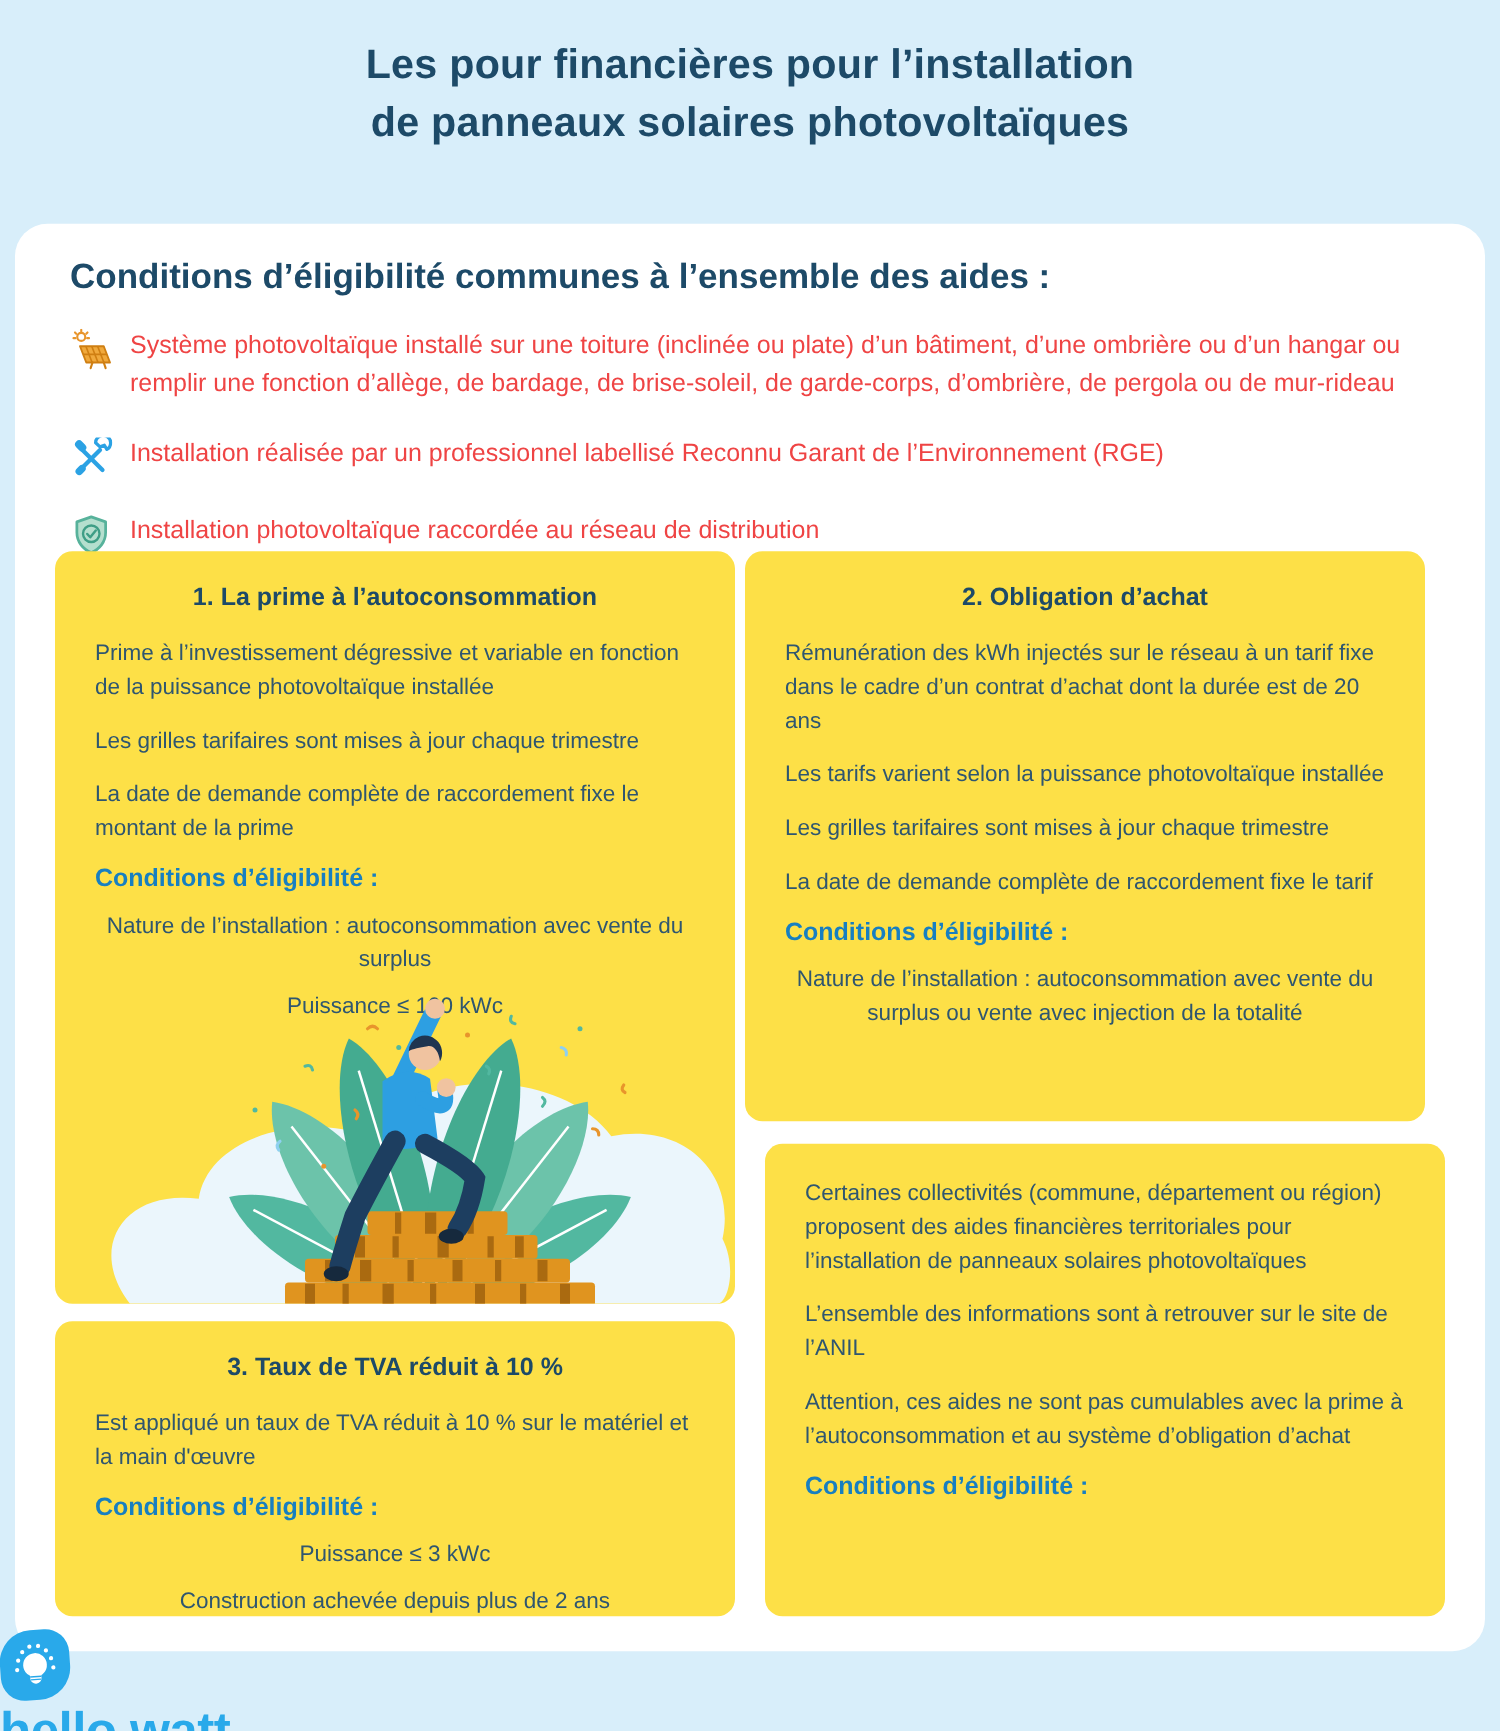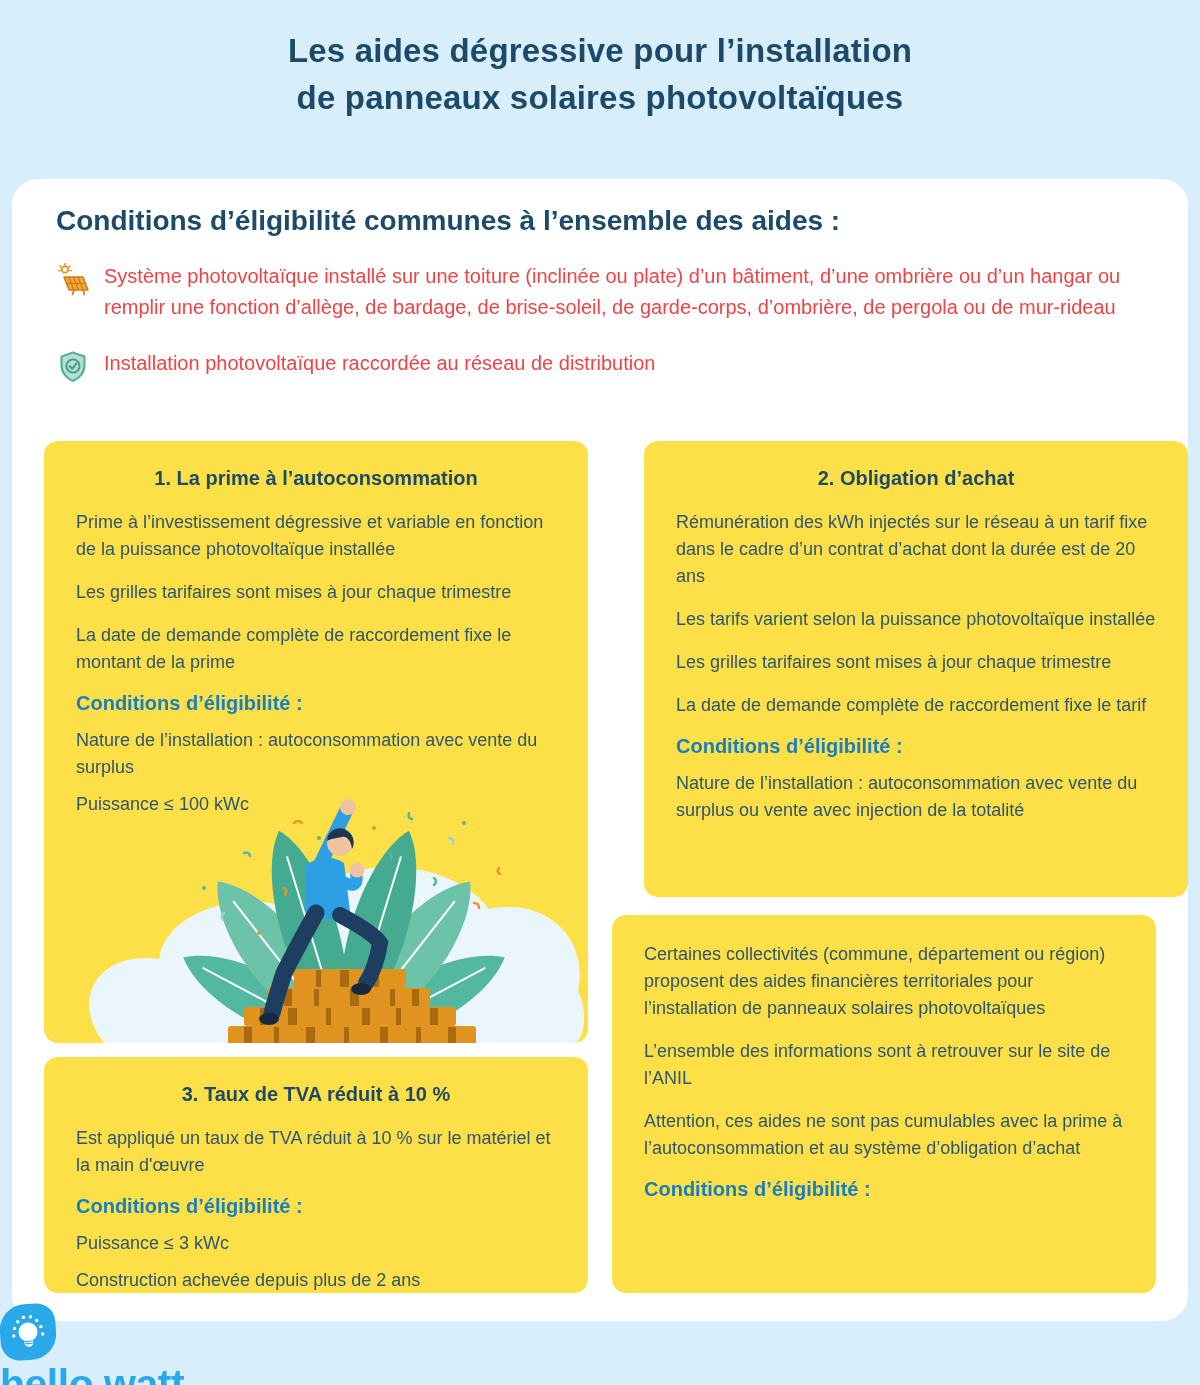--- a/index.html
+++ b/index.html
@@ -68,21 +68,21 @@
 
   
   .tile {
     position: absolute;
     background: #fde047;
     border-radius: 14px;
     padding: 26px 32px;
     overflow: hidden;
   }
   .tile1 { left: 32px;  top: 262px; width: 544px; height: 602px; }
-  .tile2 { left: 632px; top: 262px; width: 544px; height: 456px; }
+  .tile2 { left: 584px; top: 262px; width: 544px; height: 456px; }
   .tile3 { left: 32px;  top: 878px; width: 544px; height: 236px; }
   .tile4 { left: 600px; top: 736px; width: 544px; height: 378px; }
 
   .tile h3 {
     text-align: center;
     font-size: 20px;
     font-weight: 700;
     color: #1d4a68;
     margin-bottom: 19px;
   }
@@ -91,21 +91,21 @@
     line-height: 1.5;
     color: #2f5670;
     margin-bottom: 16px;
   }
   .tile h4.cond {
     font-size: 20px;
     font-weight: 700;
     color: #177fc1;
     margin: 2px 0 12px 0;
   }
-  .tile p.cline { margin-bottom: 10px; }
+  .tile p.cline { margin-bottom: 10px; text-align: center; }
 
   .illus {
     position: absolute;
     left: 0; right: 0; bottom: 0;
     height: 250px;
   }
   .illus svg { display: block; width: 100%; height: 100%; }
 
   
   .footer {
@@ -133,21 +133,21 @@
     color: #29a9ea;
     letter-spacing: -0.5px;
   }
 </style>
 </head>
 <body>
 
 <div class="page">
 
   <h1 class="page-title">
-    <span>Les aides dégressive pour l’installation</span><br>
+    <span>Les pour financières pour l’installation</span><br>
     <span>de panneaux solaires photovoltaïques</span>
   </h1>
 
   <section class="main-card">
 
     <h2 class="section-heading">Conditions d’éligibilité communes à l’ensemble des aides :</h2>
 
     <div class="bullets">
 
       <div class="bullet">
@@ -170,20 +170,34 @@
             </g>
             <g stroke="#cf7f12" stroke-width="1.7" stroke-linecap="round">
               <line x1="18" y1="27" x2="16.5" y2="31.5"></line>
               <line x1="27" y1="27" x2="28.5" y2="31.5"></line>
             </g>
           </svg>
         </span>
         <p>Système photovoltaïque installé sur une toiture (inclinée ou plate) d’un bâtiment, d’une ombrière ou d’un hangar ou remplir une fonction d’allège, de bardage, de brise-soleil, de garde-corps, d’ombrière, de pergola ou de mur-rideau</p>
       </div>
 
+      <div class="bullet">
+        <span class="bicon">
+          <svg viewBox="0 0 34 34">
+            <g stroke="#2ba2e4" stroke-width="3.4" fill="none" stroke-linecap="round">
+              <line x1="10" y1="10" x2="26" y2="26"></line>
+              <line x1="24" y1="10" x2="8" y2="26"></line>
+            </g>
+            <path d="M29.5,9.5 A6,6 0 1 0 20.5,4.2 L24,7.5 L27.5,6.2 Z" fill="none" stroke="#2ba2e4" stroke-width="2.6" stroke-linejoin="round"></path>
+            <rect x="3.5" y="3.5" width="10" height="6.5" rx="3.2" transform="rotate(45 8.5 6.8)" fill="#2ba2e4"></rect>
+            <rect x="4" y="23" width="9" height="6" rx="3" transform="rotate(-45 8.5 26)" fill="#2ba2e4"></rect>
+          </svg>
+        </span>
+        <p>Installation réalisée par un professionnel labellisé Reconnu Garant de l’Environnement (RGE)</p>
+      </div>
 
       <div class="bullet">
         <span class="bicon">
           <svg viewBox="0 0 34 34">
             <path d="M17,2.5 L28.5,6.5 V15 C28.5,22.5 23.5,28.5 17,31 C10.5,28.5 5.5,22.5 5.5,15 V6.5 Z" fill="#b5dfce" stroke="#57b29b" stroke-width="2.2" stroke-linejoin="round"></path>
             <circle cx="17" cy="16" r="6.6" fill="none" stroke="#3f9e86" stroke-width="1.9"></circle>
             <path d="M13.8,16.2 L16.2,18.8 L20.6,13.4" fill="none" stroke="#3f9e86" stroke-width="2" stroke-linecap="round" stroke-linejoin="round"></path>
           </svg>
         </span>
         <p>Installation photovoltaïque raccordée au réseau de distribution</p>

